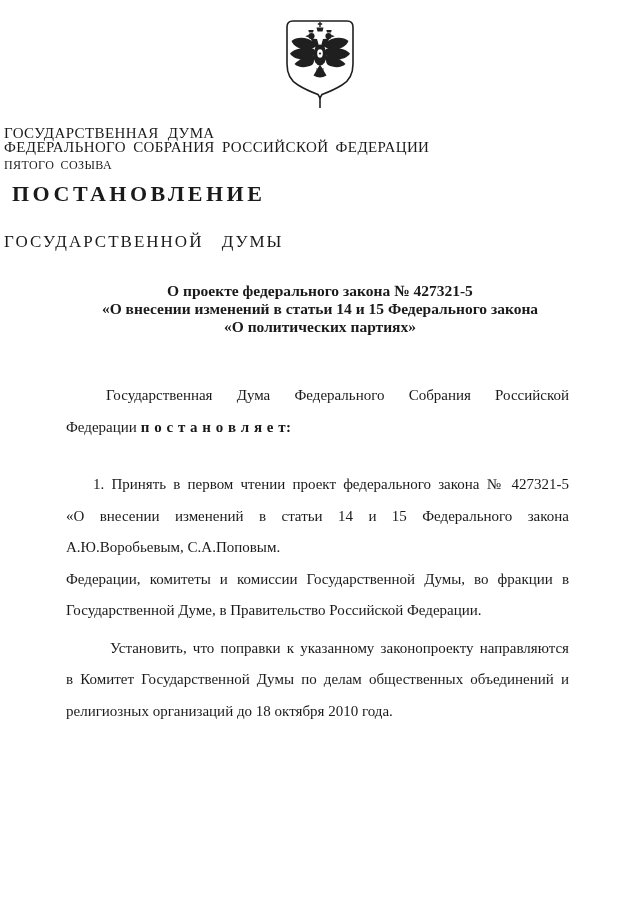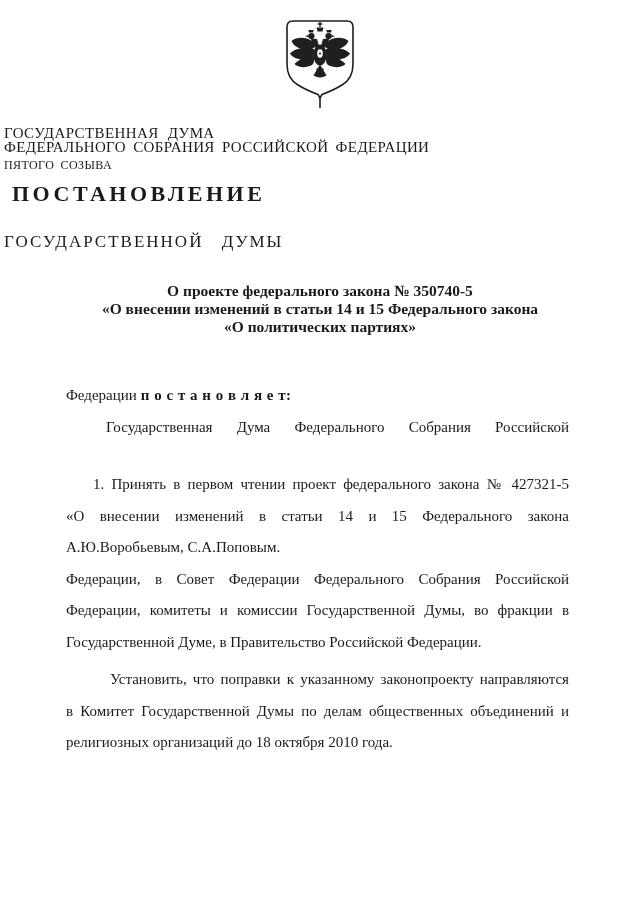--- a/index.html
+++ b/index.html
@@ -86,40 +86,39 @@
     </svg>
   </div>
 
   <div class="hline org1">ГОСУДАРСТВЕННАЯ ДУМА</div>
   <div class="hline org2">ФЕДЕРАЛЬНОГО СОБРАНИЯ РОССИЙСКОЙ ФЕДЕРАЦИИ</div>
   <div class="hline org3">ПЯТОГО СОЗЫВА</div>
   <div class="hline doc-type">ПОСТАНОВЛЕНИЕ</div>
   <div class="hline doc-org">ГОСУДАРСТВЕННОЙ ДУМЫ</div>
 
   <div class="title">
-    <div>О проекте федерального закона № 350740-5</div>
+    <div>О проекте федерального закона № 427321-5</div>
     <div>«О внесении изменений в статьи 14 и 15 Федерального закона</div>
     <div>«О политических партиях»</div>
   </div>
 
   <div class="body">
 
     <div class="para p1">
+      <div class="line just ind40">Государственная Дума Федерального Собрания Российской</div>
       <div class="line"><span>Федерации</span><span class="bold-sp">п о с т а н о в л я е т:</span></div>
-      <div class="line just ind40">Государственная Дума Федерального Собрания Российской</div>
     </div>
 
     <div class="para p2">
       <div class="line just ind27">1. Принять в первом чтении проект федерального закона № 427321-5</div>
       <div class="line just">«О внесении изменений в статьи 14 и 15 Федерального закона</div>
       <div class="line">А.Ю.Воробьевым, С.А.Поповым.</div>
     </div>
 
     <div class="para p3">
-      <div class="line just">Федерации, в Совет Федерации Федерального Собрания Российской</div>
       <div class="line just">Федерации, комитеты и комиссии Государственной Думы, во фракции в</div>
       <div class="line">Государственной Думе, в Правительство Российской Федерации.</div>
     </div>
 
     <div class="para p4">
       <div class="line just ind44">Установить, что поправки к указанному законопроекту направляются</div>
       <div class="line just">в Комитет Государственной Думы по делам общественных объединений и</div>
       <div class="line">религиозных организаций до 18 октября 2010 года.</div>
     </div>
 

